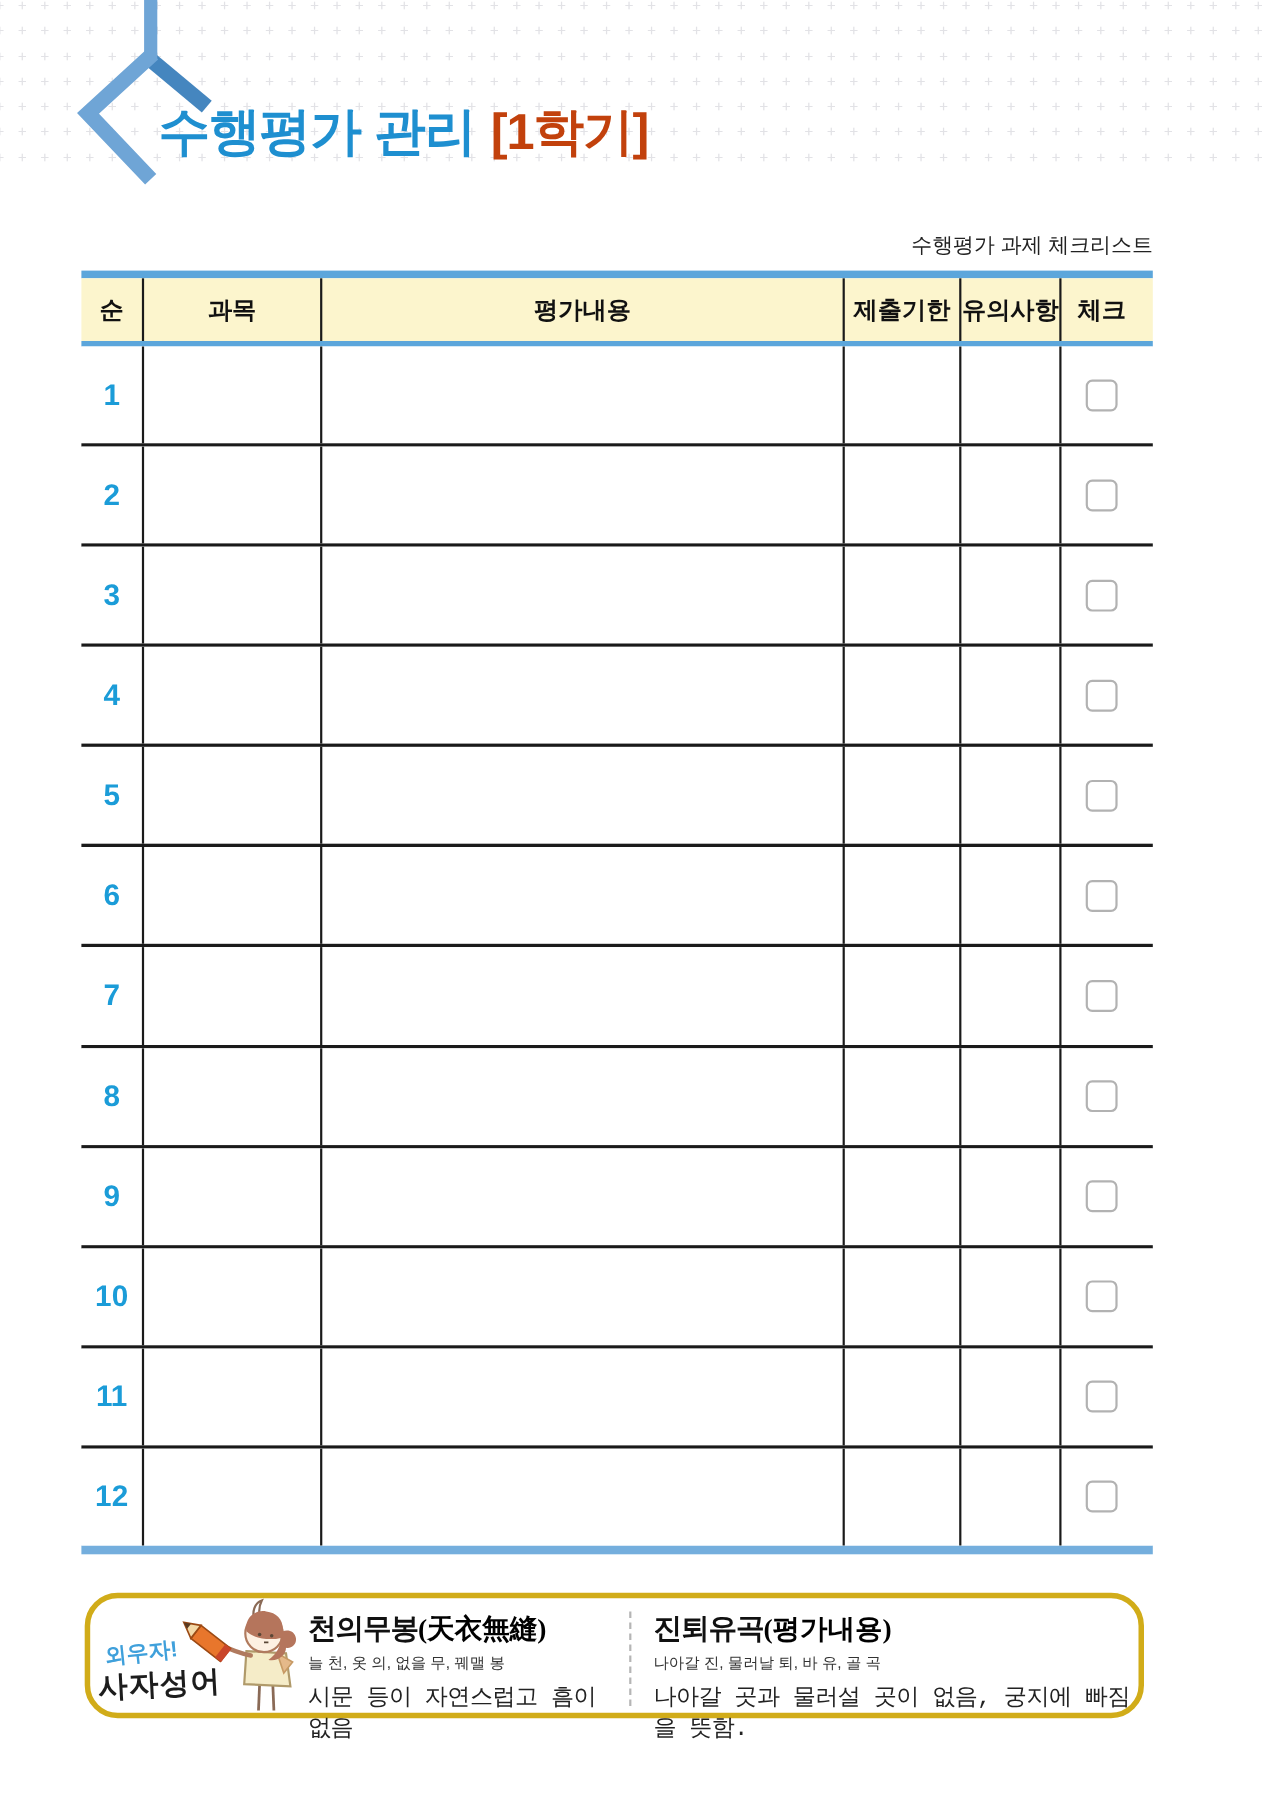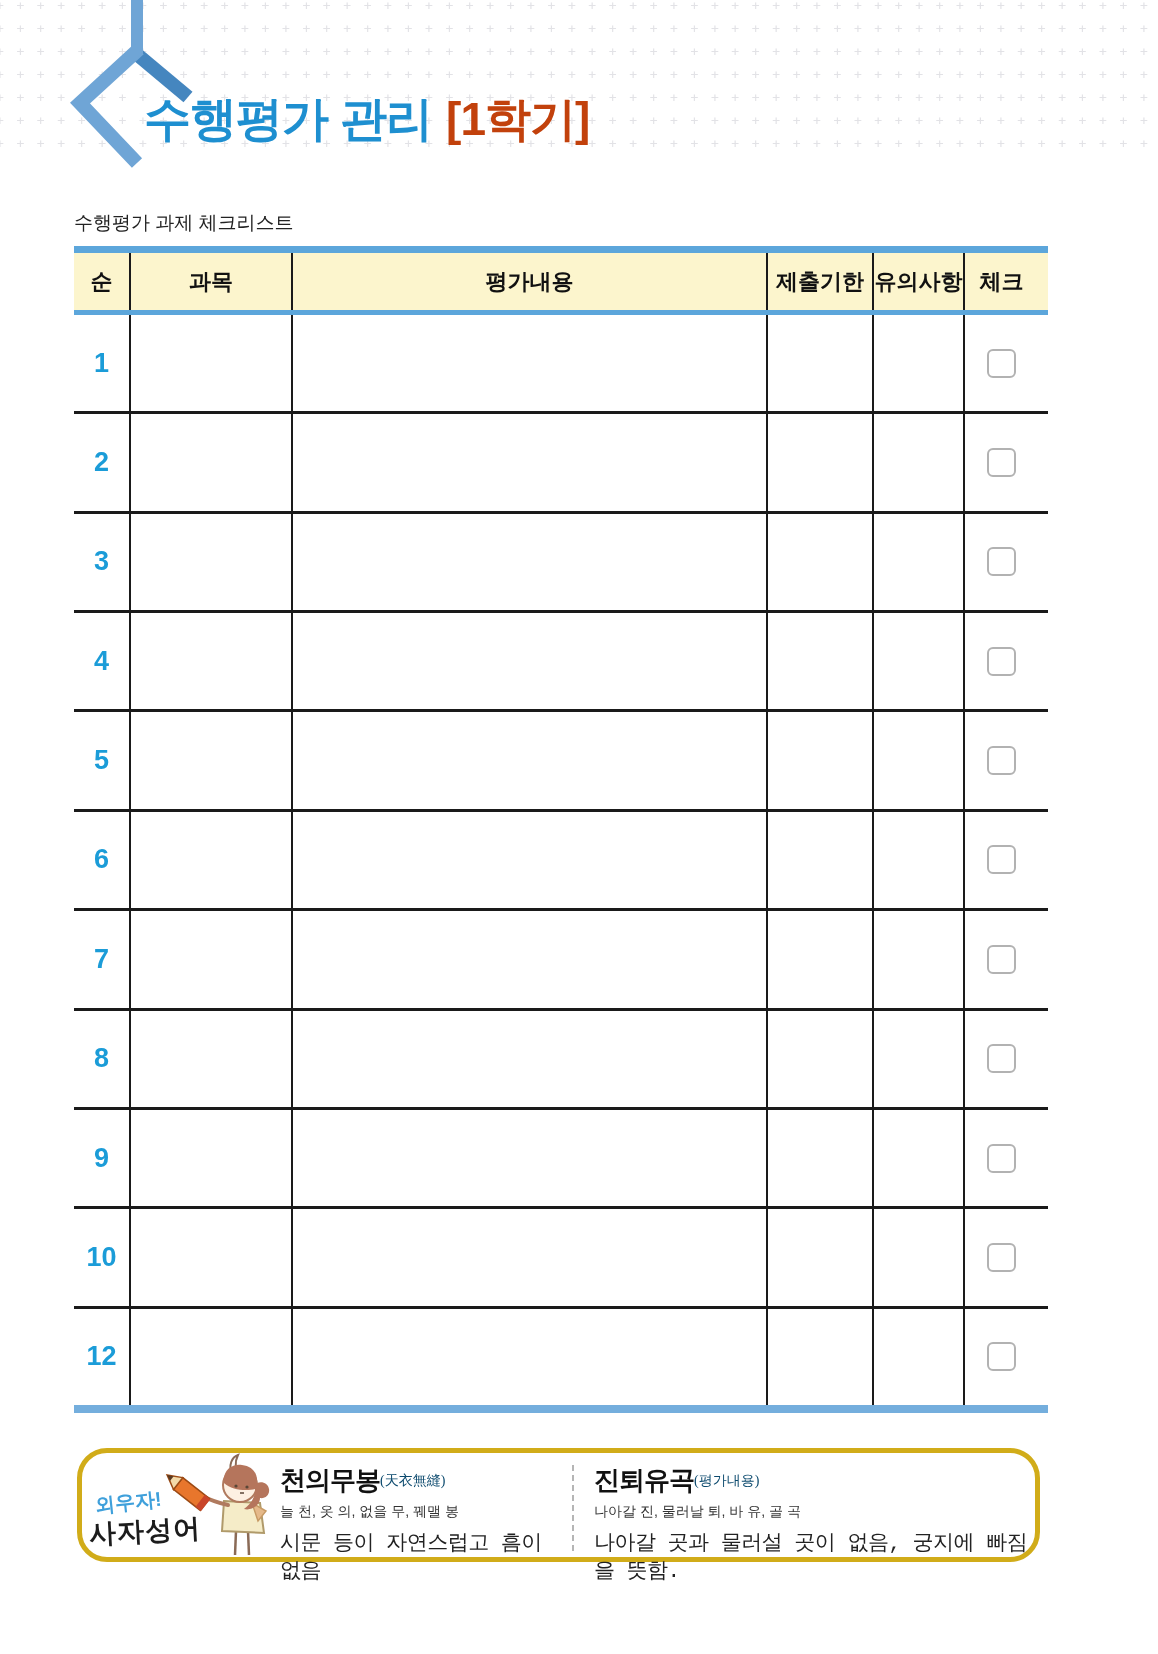--- a/index.html
+++ b/index.html
@@ -22,21 +22,21 @@
   .bracket-svg { position:absolute; left:0; top:0; z-index:1; }
 
   
   .title-row { position:absolute; left:144px; top:88px; z-index:2; display:flex; align-items:baseline; gap:14px; }
   .page-title { font-size:47px; font-weight:bold; color:#1e8fd0; letter-spacing:-1px; }
   .title-suffix { font-size:46px; font-weight:bold; color:#c2410c; letter-spacing:-1px; }
 
   
   .table-caption {
     position:absolute; left:74px; top:210px; width:974px;
-    text-align:left; font-size:19px; color:#222222; z-index:2;
+    text-align:right; font-size:19px; color:#222222; z-index:2;
   }
 
   
   .table-wrap { position:absolute; left:74px; top:246px; width:974px; z-index:2; }
   .t-topbar    { height:7px; background:#5ca6db; }
   .t-headrow   { display:flex; height:57px; background:#fcf5cd; }
   .t-headrow .cell {
     display:flex; align-items:center; justify-content:center;
     font-size:22px; font-weight:bold; color:#111111;
     border-right:2px solid #1a1a1a;
@@ -69,21 +69,21 @@
   .category-label {
     position:absolute; left:7px; top:60px; font-size:27px; font-weight:bold;
     color:#1c1c1c; transform:rotate(-3deg); letter-spacing:1px;
   }
   .girl-svg { position:absolute; left:66px; top:0px; }
   .idiom-block { position:absolute; top:10px; }
   .idiom-block.first  { left:198px; width:285px; }
   .idiom-block.second { left:512px; width:445px; }
   .idiom-line1 { display:flex; align-items:center; }
   .idiom-title { font-size:26px; font-weight:bold; color:#111111; letter-spacing:-1px; }
-  .idiom-hanja { font-size:14px; font-weight:normal; color:#0c4a6e; font-family:"Liberation Serif", serif; }
+  .idiom-hanja { font-size:25px; font-weight:bold; color:#000000; font-family:"Liberation Serif", serif; }
   .idiom-reading { margin-top:5px; font-size:14px; color:#333333; letter-spacing:0px; }
   .idiom-meaning { margin-top:7px; font-size:21px; color:#222222; font-family:Liberation Mono, monospace; letter-spacing:-0.5px; }
   .idiom-divider {
     position:absolute; left:490px; top:12px; height:86px;
     border-left:2px dashed #b5b5b5;
   }
 </style>
 </head>
 <body>
 
@@ -237,20 +237,32 @@
         <div class="cell c1"></div>
         <div class="cell c2"></div>
         <div class="cell c3"></div>
         <div class="cell c4"></div>
         <div class="cell c5">
           <div class="checkbox"></div>
         </div>
       </div>
       <div class="trow">
         <div class="cell c0">
+          <span class="row-num">11</span>
+        </div>
+        <div class="cell c1"></div>
+        <div class="cell c2"></div>
+        <div class="cell c3"></div>
+        <div class="cell c4"></div>
+        <div class="cell c5">
+          <div class="checkbox"></div>
+        </div>
+      </div>
+      <div class="trow">
+        <div class="cell c0">
           <span class="row-num">12</span>
         </div>
         <div class="cell c1"></div>
         <div class="cell c2"></div>
         <div class="cell c3"></div>
         <div class="cell c4"></div>
         <div class="cell c5">
           <div class="checkbox"></div>
         </div>
       </div>

